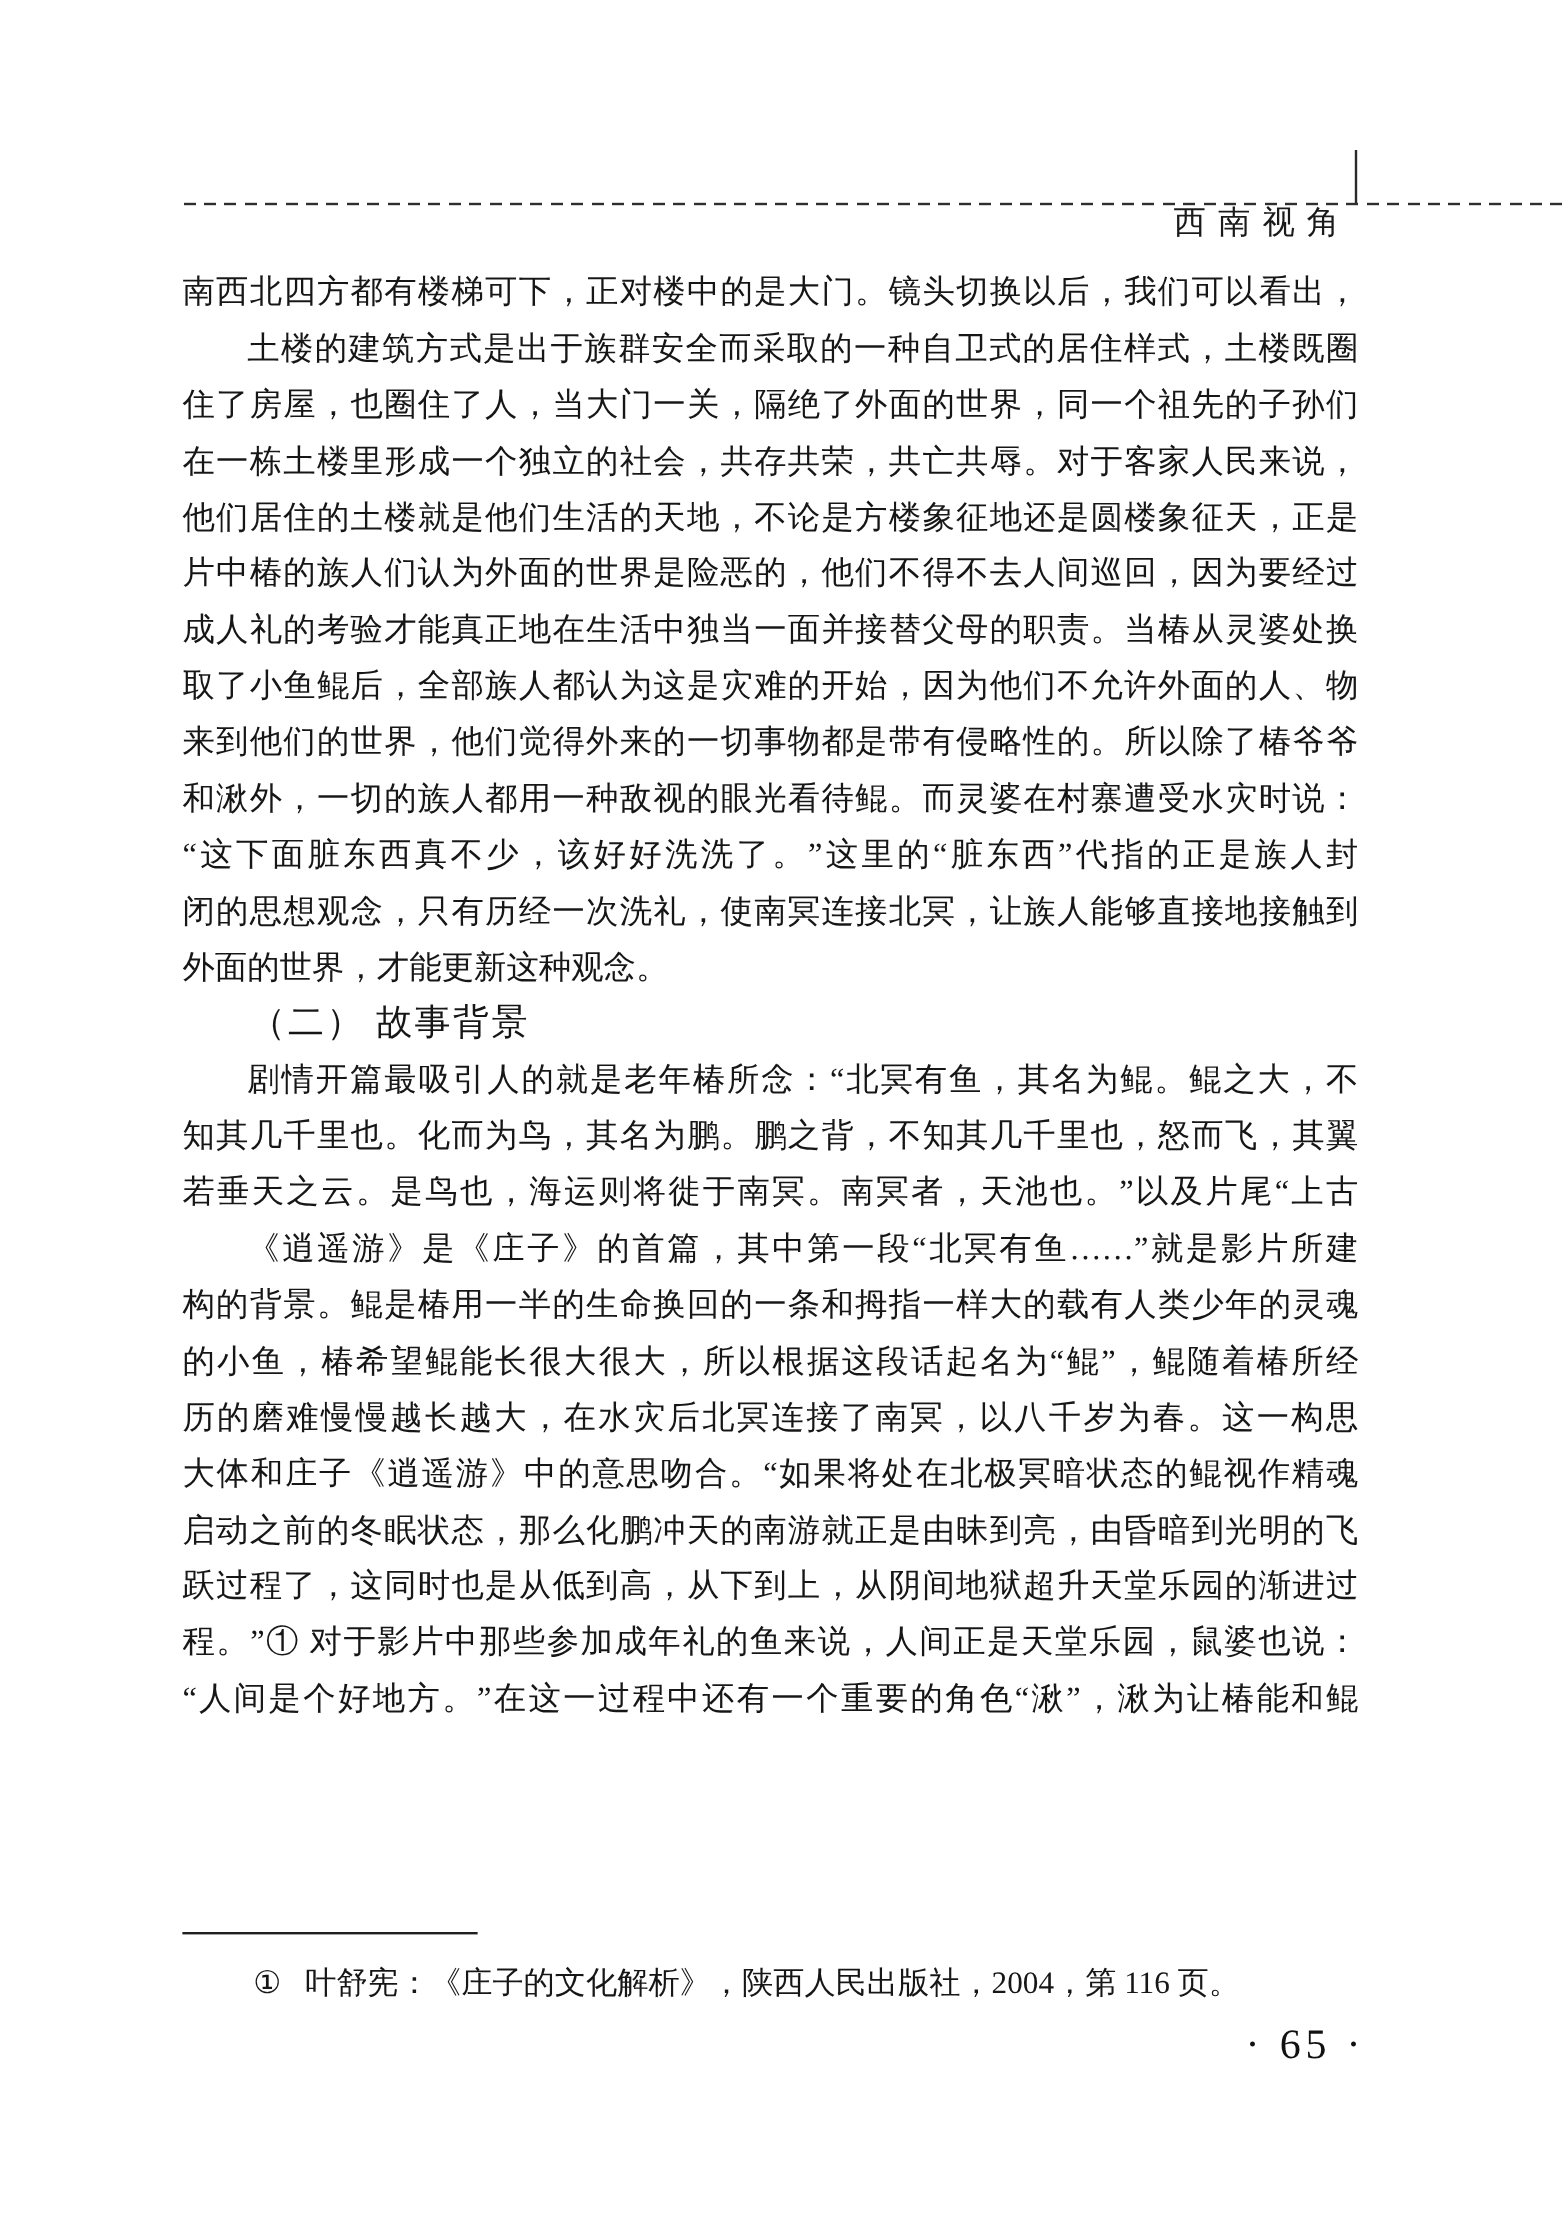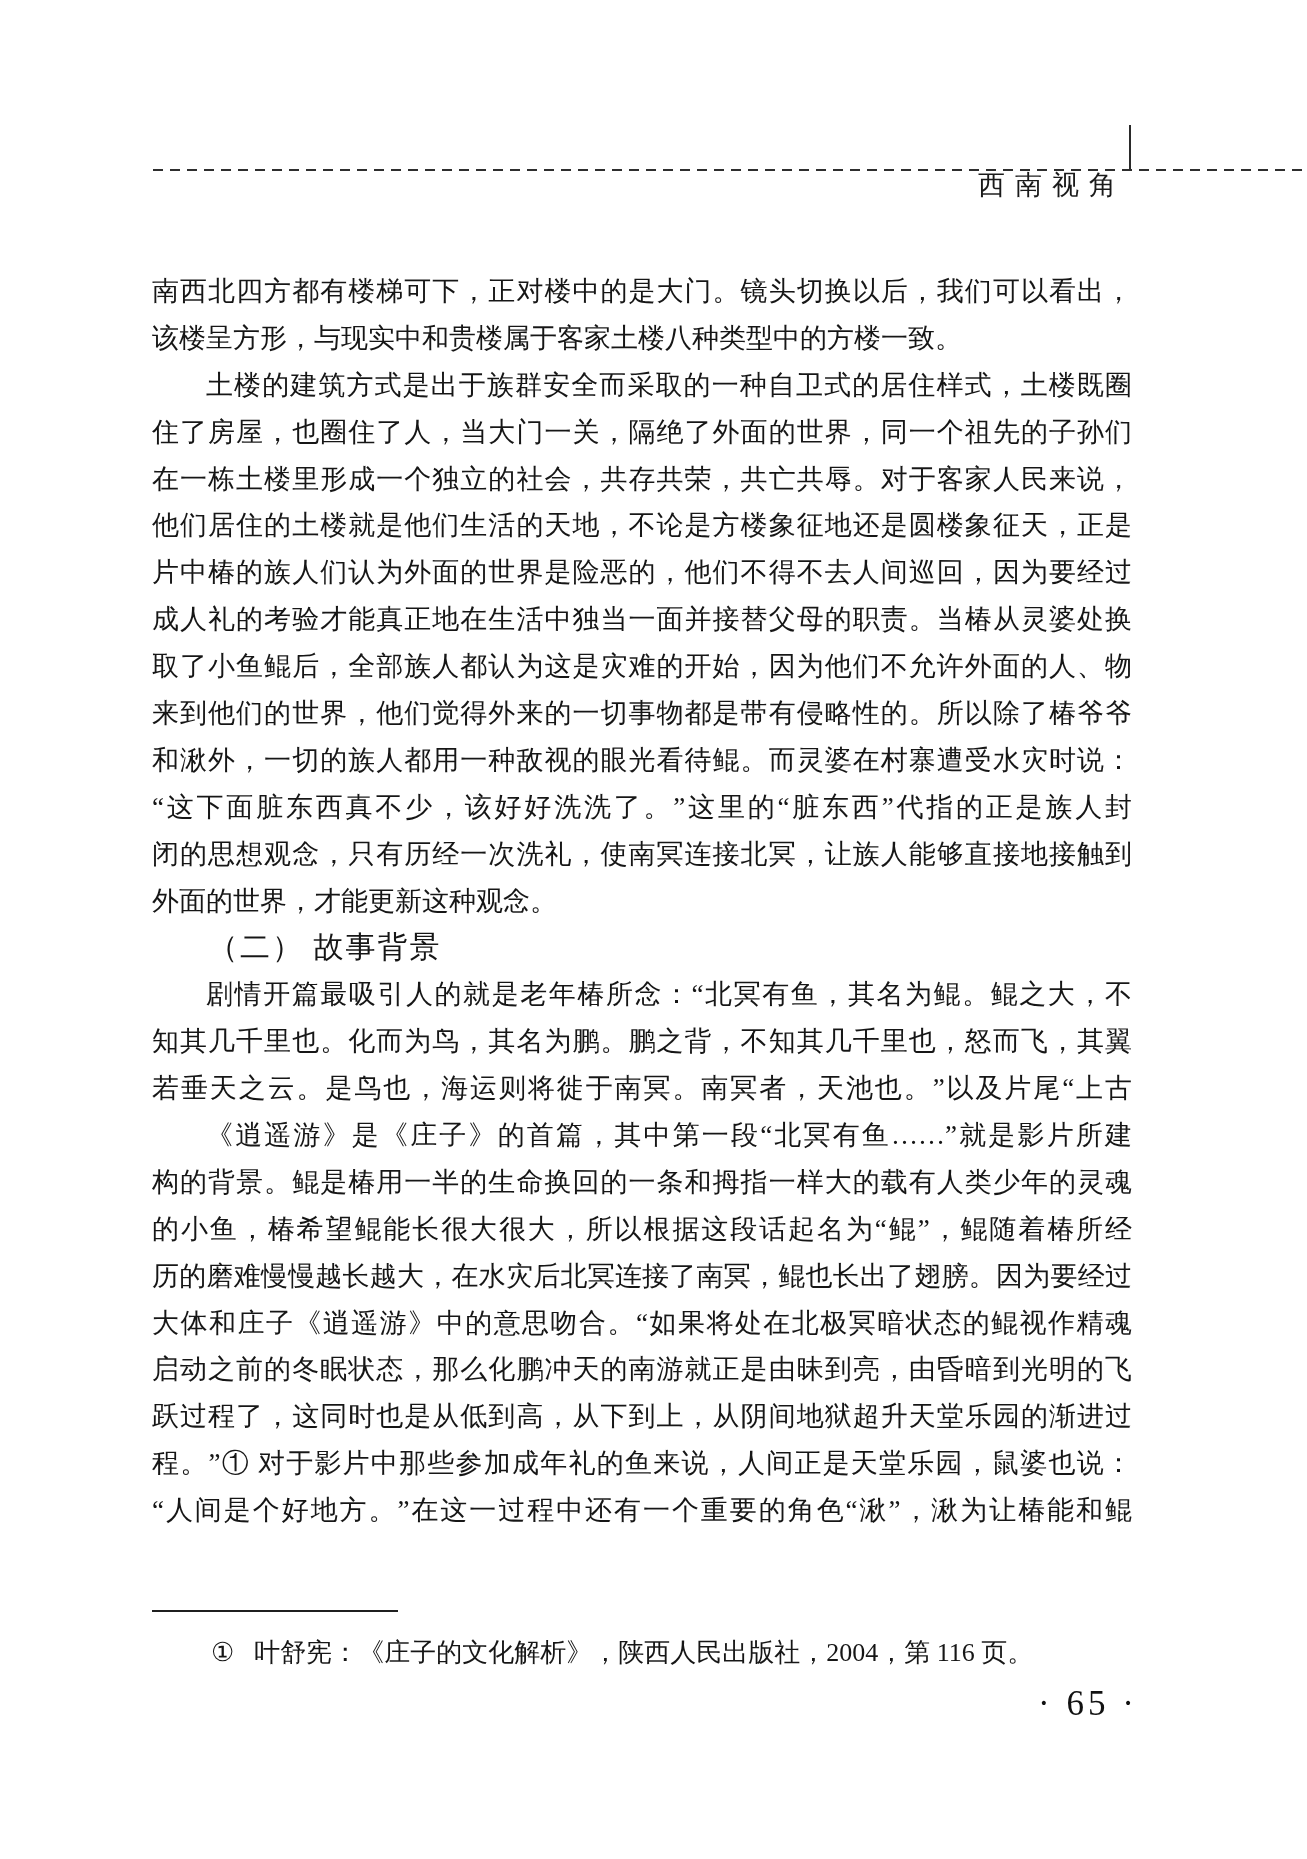--- a/index.html
+++ b/index.html
@@ -31,21 +31,20 @@
     position: absolute;
     left: 153px; top: 169px;
     width: 1154px; height: 2px;
     background: repeating-linear-gradient(90deg, #2e2e2e 0 10px, transparent 10px 17px);
   }
   
   .body-text {
     position: absolute;
     left: 152px; top: 220px;
     width: 980px;
-    margin-top: 48px;
   }
   .line {
     font-size: 27px;
     line-height: 46.9px;
     height: 46.9px;
     text-align: justify;
     text-justify: inter-character;
     text-align-last: left;
     overflow: hidden;
   }
@@ -86,41 +85,40 @@
 <body>
 
 <div class="header-title">西南视角</div>
 
 <div class="header-bar"></div>
 
 <div class="dashed-rule"></div>
 
 <div class="body-text">
     <div class="line fill">南西北四方都有楼梯可下，正对楼中的是大门。镜头切换以后，我们可以看出，</div>
-    <div class="line">该楼呈方形，与现实中和贵楼属于客家土楼八种类型中的方楼一致。</div>
     <div class="line fill indent">土楼的建筑方式是出于族群安全而采取的一种自卫式的居住样式，土楼既圈</div>
     <div class="line fill">住了房屋，也圈住了人，当大门一关，隔绝了外面的世界，同一个祖先的子孙们</div>
     <div class="line fill">在一栋土楼里形成一个独立的社会，共存共荣，共亡共辱。对于客家人民来说，</div>
     <div class="line fill">他们居住的土楼就是他们生活的天地，不论是方楼象征地还是圆楼象征天，正是</div>
     <div class="line fill">片中椿的族人们认为外面的世界是险恶的，他们不得不去人间巡回，因为要经过</div>
     <div class="line fill">成人礼的考验才能真正地在生活中独当一面并接替父母的职责。当椿从灵婆处换</div>
     <div class="line fill">取了小鱼鲲后，全部族人都认为这是灾难的开始，因为他们不允许外面的人、物</div>
     <div class="line fill">来到他们的世界，他们觉得外来的一切事物都是带有侵略性的。所以除了椿爷爷</div>
     <div class="line fill">和湫外，一切的族人都用一种敌视的眼光看待鲲。而灵婆在村寨遭受水灾时说：</div>
     <div class="line fill">“这下面脏东西真不少，该好好洗洗了。”这里的“脏东西”代指的正是族人封</div>
     <div class="line fill">闭的思想观念，只有历经一次洗礼，使南冥连接北冥，让族人能够直接地接触到</div>
     <div class="line">外面的世界，才能更新这种观念。</div>
     <div class="line heading">（二） 故事背景</div>
     <div class="line fill indent">剧情开篇最吸引人的就是老年椿所念：“北冥有鱼，其名为鲲。鲲之大，不</div>
     <div class="line fill">知其几千里也。化而为鸟，其名为鹏。鹏之背，不知其几千里也，怒而飞，其翼</div>
     <div class="line fill">若垂天之云。是鸟也，海运则将徙于南冥。南冥者，天池也。”以及片尾“上古</div>
     <div class="line fill indent">《逍遥游》是《庄子》的首篇，其中第一段“北冥有鱼……”就是影片所建</div>
     <div class="line fill">构的背景。鲲是椿用一半的生命换回的一条和拇指一样大的载有人类少年的灵魂</div>
     <div class="line fill">的小鱼，椿希望鲲能长很大很大，所以根据这段话起名为“鲲”，鲲随着椿所经</div>
-    <div class="line fill">历的磨难慢慢越长越大，在水灾后北冥连接了南冥，鲲也长出了翅膀。因为要经过</div>
+    <div class="line fill">历的磨难慢慢越长越大，在水灾后北冥连接了南冥，以八千岁为春。这一构思</div>
     <div class="line fill">大体和庄子《逍遥游》中的意思吻合。“如果将处在北极冥暗状态的鲲视作精魂</div>
     <div class="line fill">启动之前的冬眠状态，那么化鹏冲天的南游就正是由昧到亮，由昏暗到光明的飞</div>
     <div class="line fill">跃过程了，这同时也是从低到高，从下到上，从阴间地狱超升天堂乐园的渐进过</div>
     <div class="line fill">程。”① 对于影片中那些参加成年礼的鱼来说，人间正是天堂乐园，鼠婆也说：</div>
     <div class="line fill">“人间是个好地方。”在这一过程中还有一个重要的角色“湫”，湫为让椿能和鲲</div>
   </div>
 
 <div class="footnote-rule"></div>
 
 <div class="footnote">

